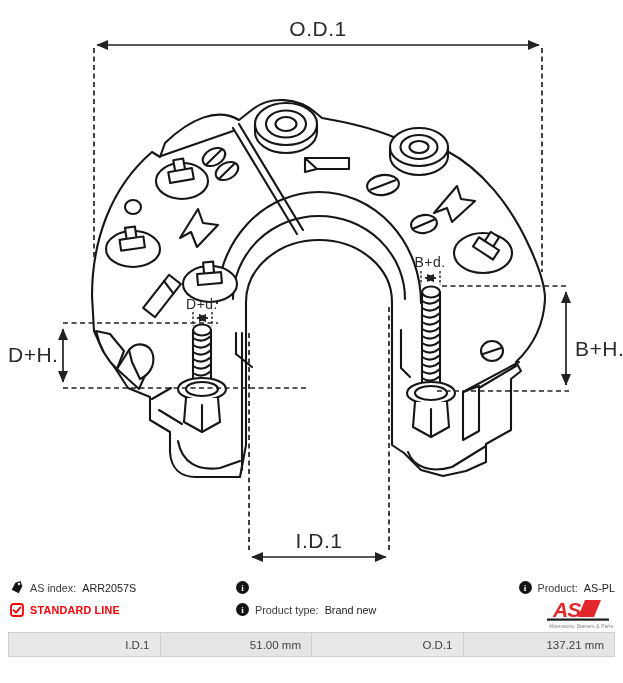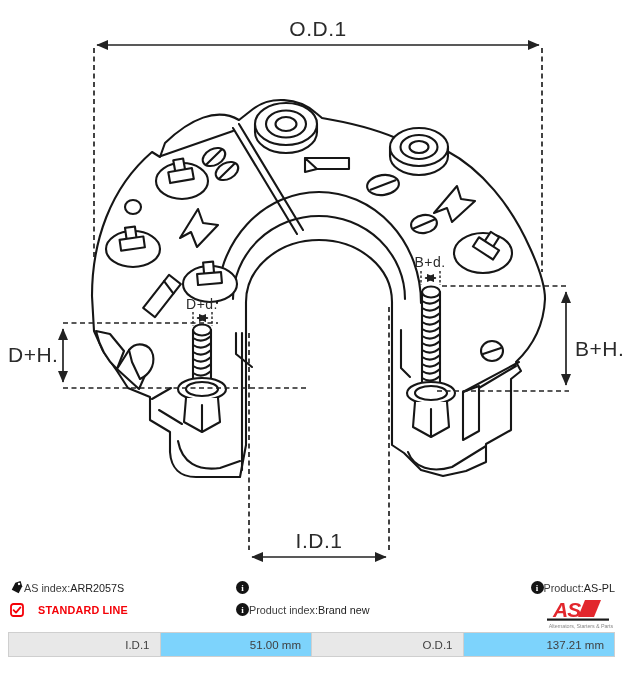--- a/index.html
+++ b/index.html
@@ -6,32 +6,32 @@
   body{width:623px;height:683px;position:relative;font-family:"Liberation Sans",sans-serif;-webkit-font-smoothing:antialiased;}
   .stage{position:absolute;inset:0;overflow:hidden;}
   svg text{font-family:"Liberation Sans",sans-serif;}
 
   
   .drawing{position:absolute;left:0;top:0;}
   .dim-label{fill:#2b2b2b;letter-spacing:.5px;}
 
   
   .info{position:absolute;left:0;top:572px;width:623px;height:56px;font-size:10.8px;color:#3c3c3c;}
-  .info-row{position:absolute;display:flex;align-items:center;white-space:nowrap;}
+  .info-row{position:absolute;display:flex;align-items:center;gap:6px;white-space:nowrap;}
   .b{font-weight:normal;color:#222;}
-  .red{color:var(--red);font-weight:bold;letter-spacing:.2px;margin-left:14px;}
+  .red{color:var(--red);font-weight:bold;letter-spacing:.2px;}
   .ico{display:inline-flex;width:14px;height:14px;flex:0 0 auto;align-items:center;justify-content:center;}
   .info-i{width:13px;height:13px;border-radius:50%;background:#141414;color:#fff;font-size:9px;font-weight:bold;display:inline-flex;align-items:center;justify-content:center;font-family:"Liberation Serif",serif;}
 
   
   .logo{position:absolute;right:6px;top:27px;width:78px;height:32px;}
 
   
   .spec-table{position:absolute;left:8px;top:632px;width:607px;border-collapse:collapse;font-size:11.5px;color:#3f3f3f;table-layout:fixed;}
-  .spec-table td{border:1px solid var(--tbl-border);height:23px;padding:0 10px 0 4px;text-align:right;background:#7dd3fc;overflow:hidden;}
+  .spec-table td{border:1px solid var(--tbl-border);height:23px;padding:0 10px 0 4px;text-align:right;background:#e5e5e5;overflow:hidden;}
   .spec-table td.lbl{background:var(--tbl-label-bg);}
 </style>
 </head>
 <body>
 
 <div class="stage">
 
   <svg class="drawing" width="623" height="568" viewBox="0 0 623 568">
     <defs>
       <marker id="ah" markerWidth="8" markerHeight="7" refX="6.6" refY="3" orient="auto-start-reverse">
@@ -233,21 +233,21 @@
         </svg>
       </span>
       <span class="red">STANDARD LINE</span>
     </div>
 
     <div class="info-row" style="left:236px;top:9px;">
       <span class="ico info-i">i</span>
     </div>
     <div class="info-row" style="left:236px;top:31px;">
       <span class="ico info-i">i</span>
-      <span>Product index:</span>
+      <span>Product type:</span>
       <span class="b">Brand new</span>
     </div>
 
     <div class="info-row" style="right:8px;top:9px;">
       <span class="ico info-i">i</span>
       <span>Product:</span>
       <span class="b">AS-PL</span>
     </div>
 
     <div class="logo">

